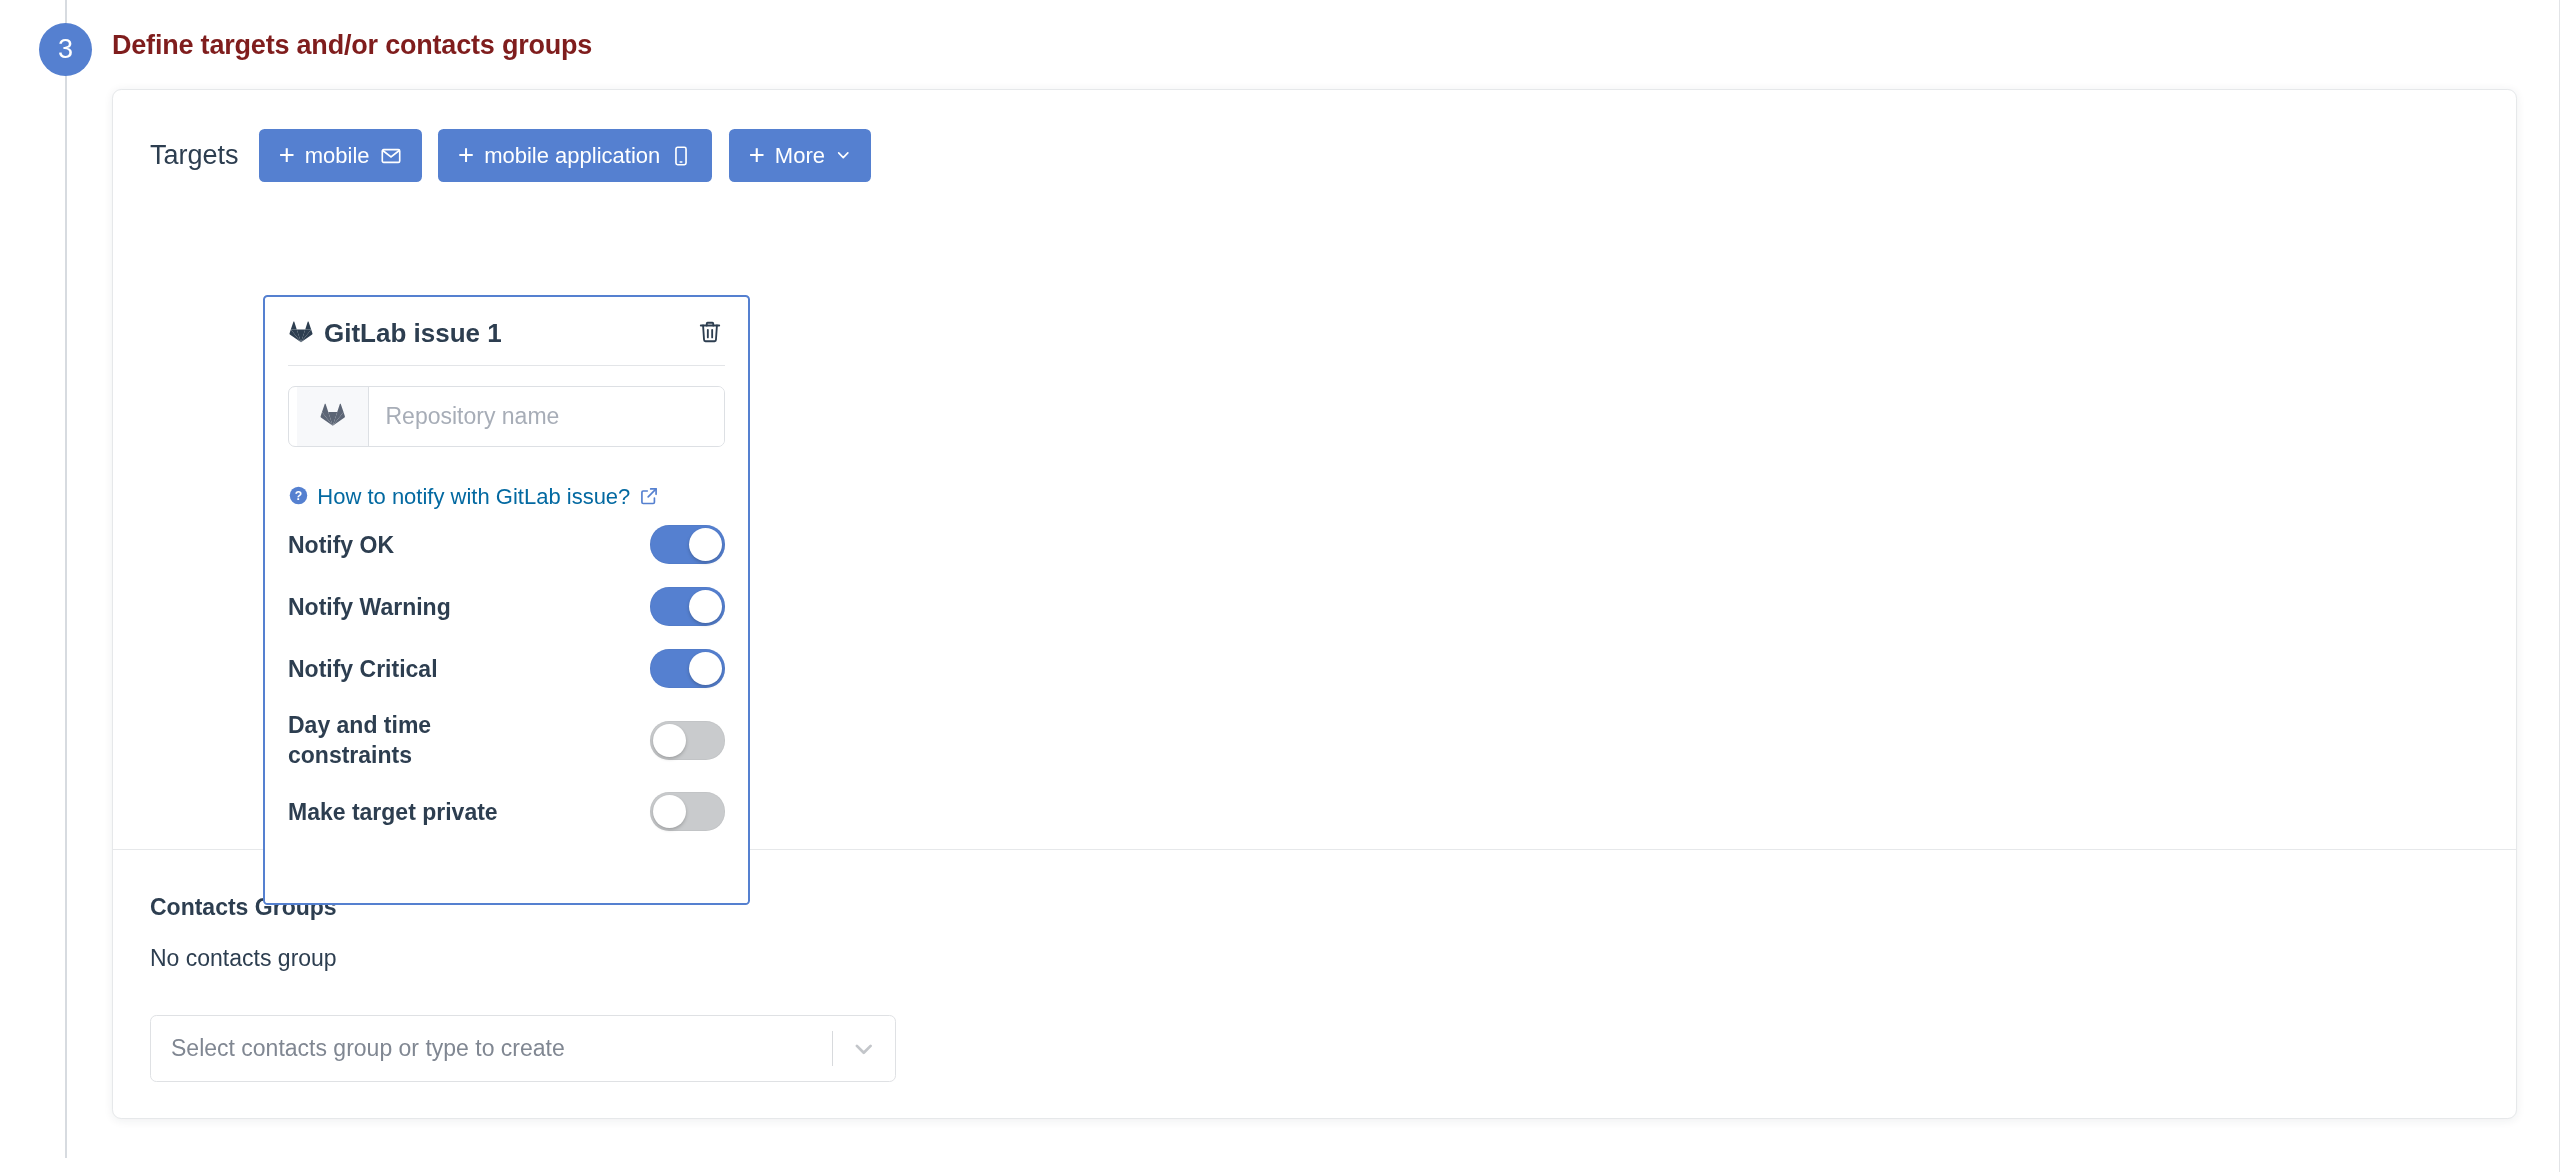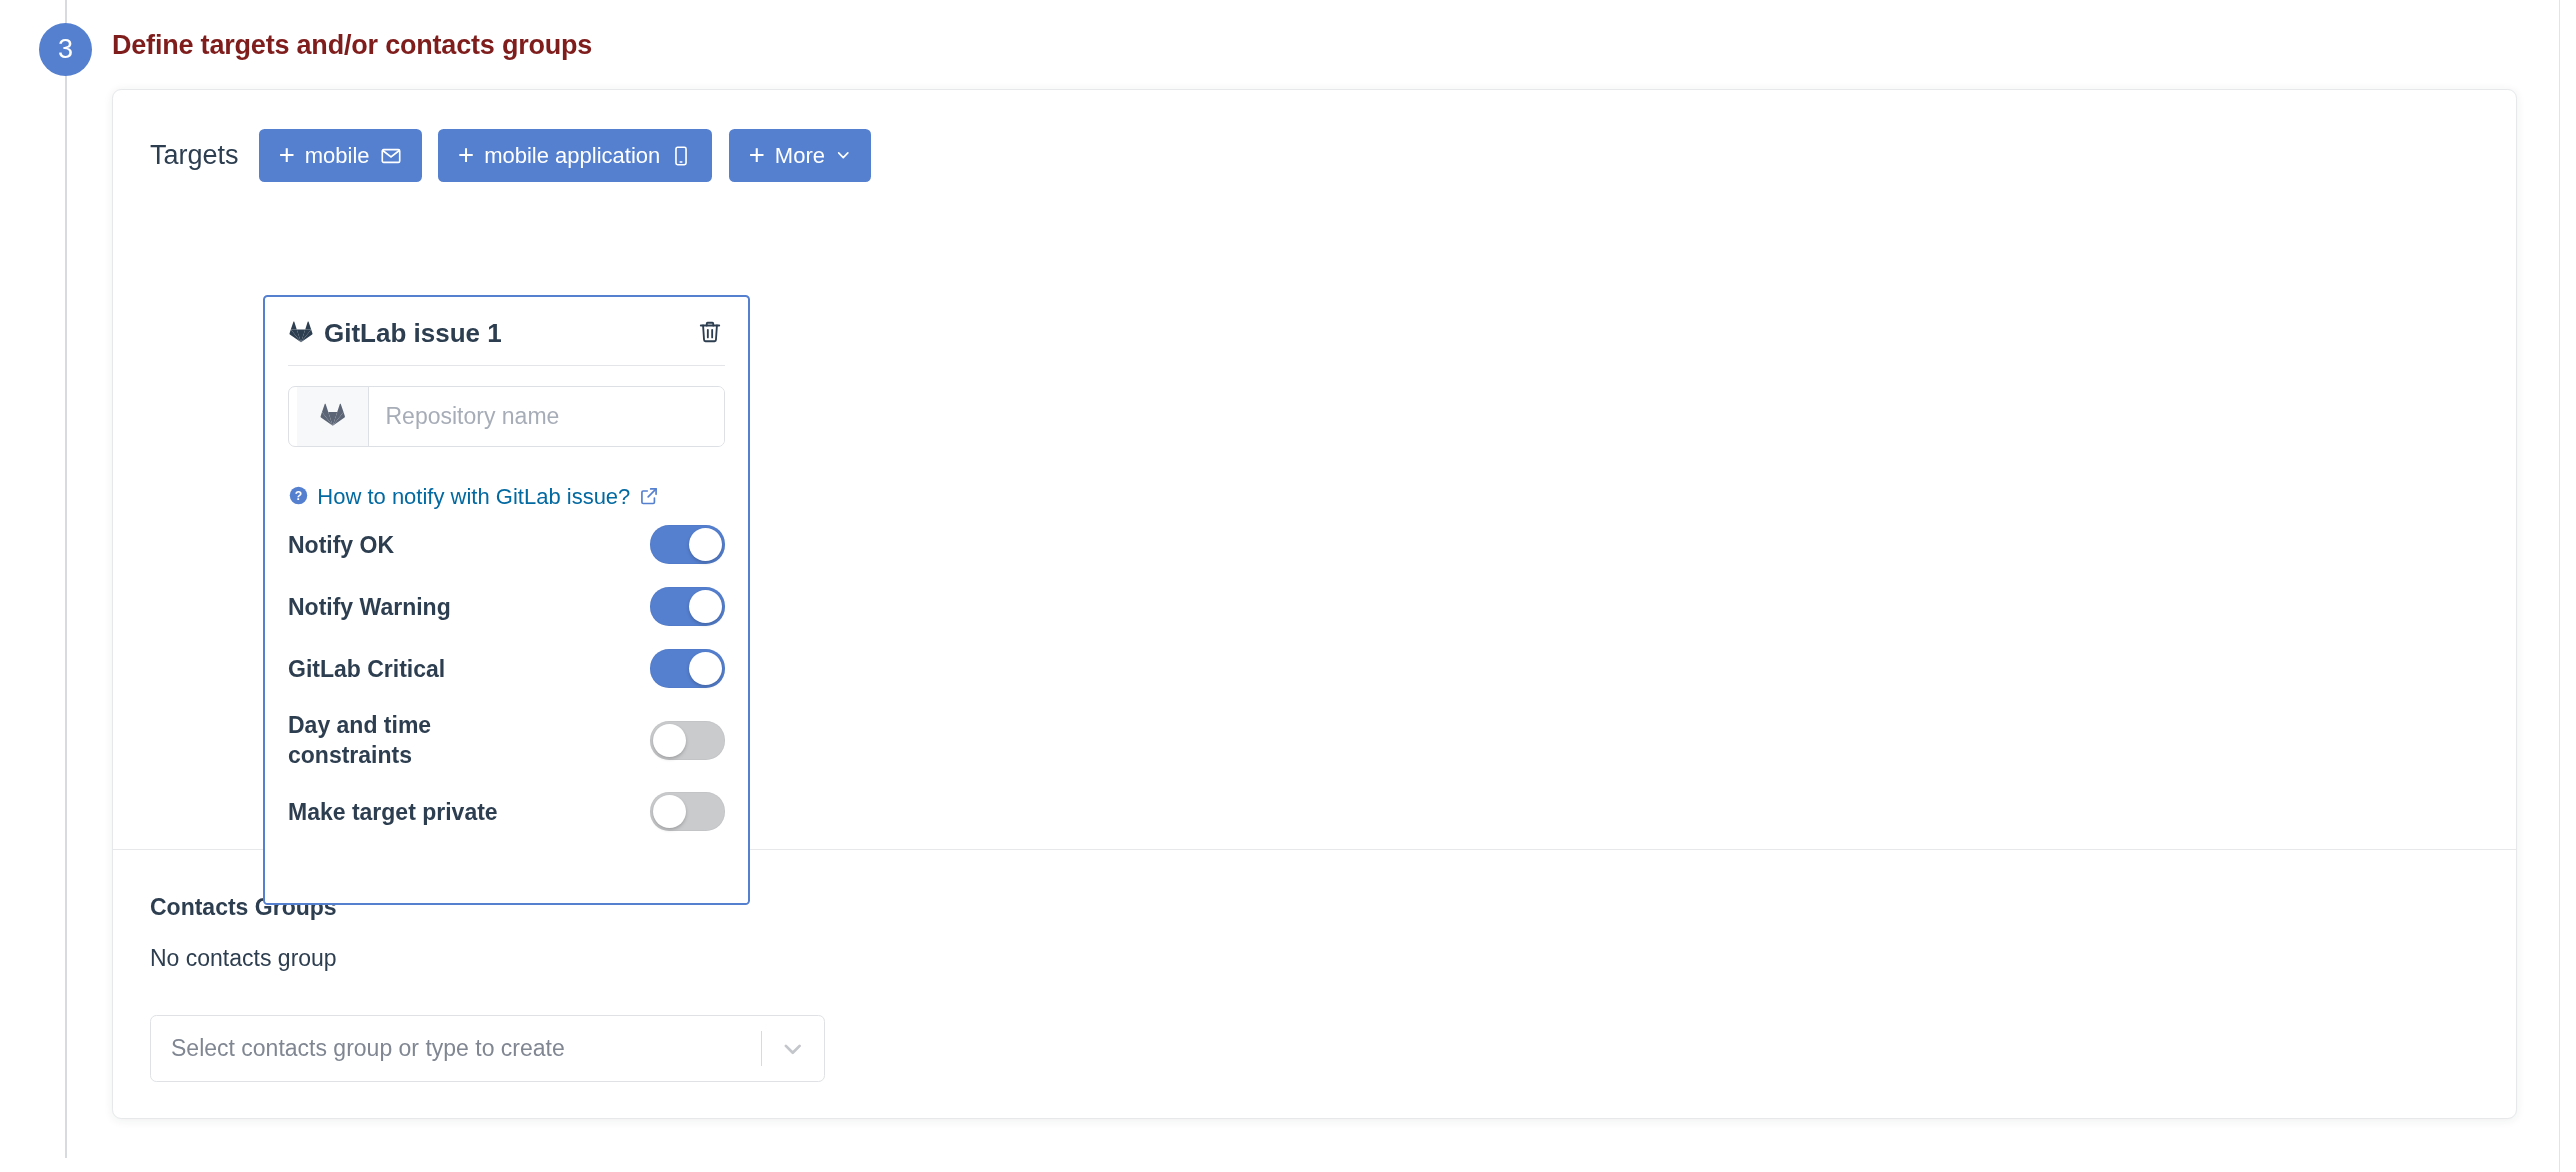--- a/index.html
+++ b/index.html
@@ -276,21 +276,21 @@
     font-weight: bold;
     color: #2d3e50;
   }
   #contacts-empty-text {
     font-size: 23px;
     color: #2d3e50;
     margin-top: 24px;
   }
   #contacts-select {
     margin-top: 43px;
-    width: 675px;
+    width: 746px;
     height: 67px;
     border: 0.9px solid #dfe1e4;
     border-radius: 6.4px;
     background: #ffffff;
     display: flex;
     align-items: center;
     cursor: pointer;
   }
   #contacts-select-placeholder {
     flex: 1;
@@ -433,21 +433,21 @@
       </div>
 
       <div class="toggle-row">
         <span class="toggle-label">Notify Warning</span>
         <div class="toggle on">
             <span class="knob"></span>
           </div>
       </div>
 
       <div class="toggle-row">
-        <span class="toggle-label">GitLab Critical</span>
+        <span class="toggle-label">Notify Critical</span>
         <div class="toggle on">
             <span class="knob"></span>
           </div>
       </div>
 
       <div class="toggle-row tall">
         <span class="toggle-label">Day and time constraints</span>
         <div class="toggle off">
             <span class="knob"></span>
           </div>

